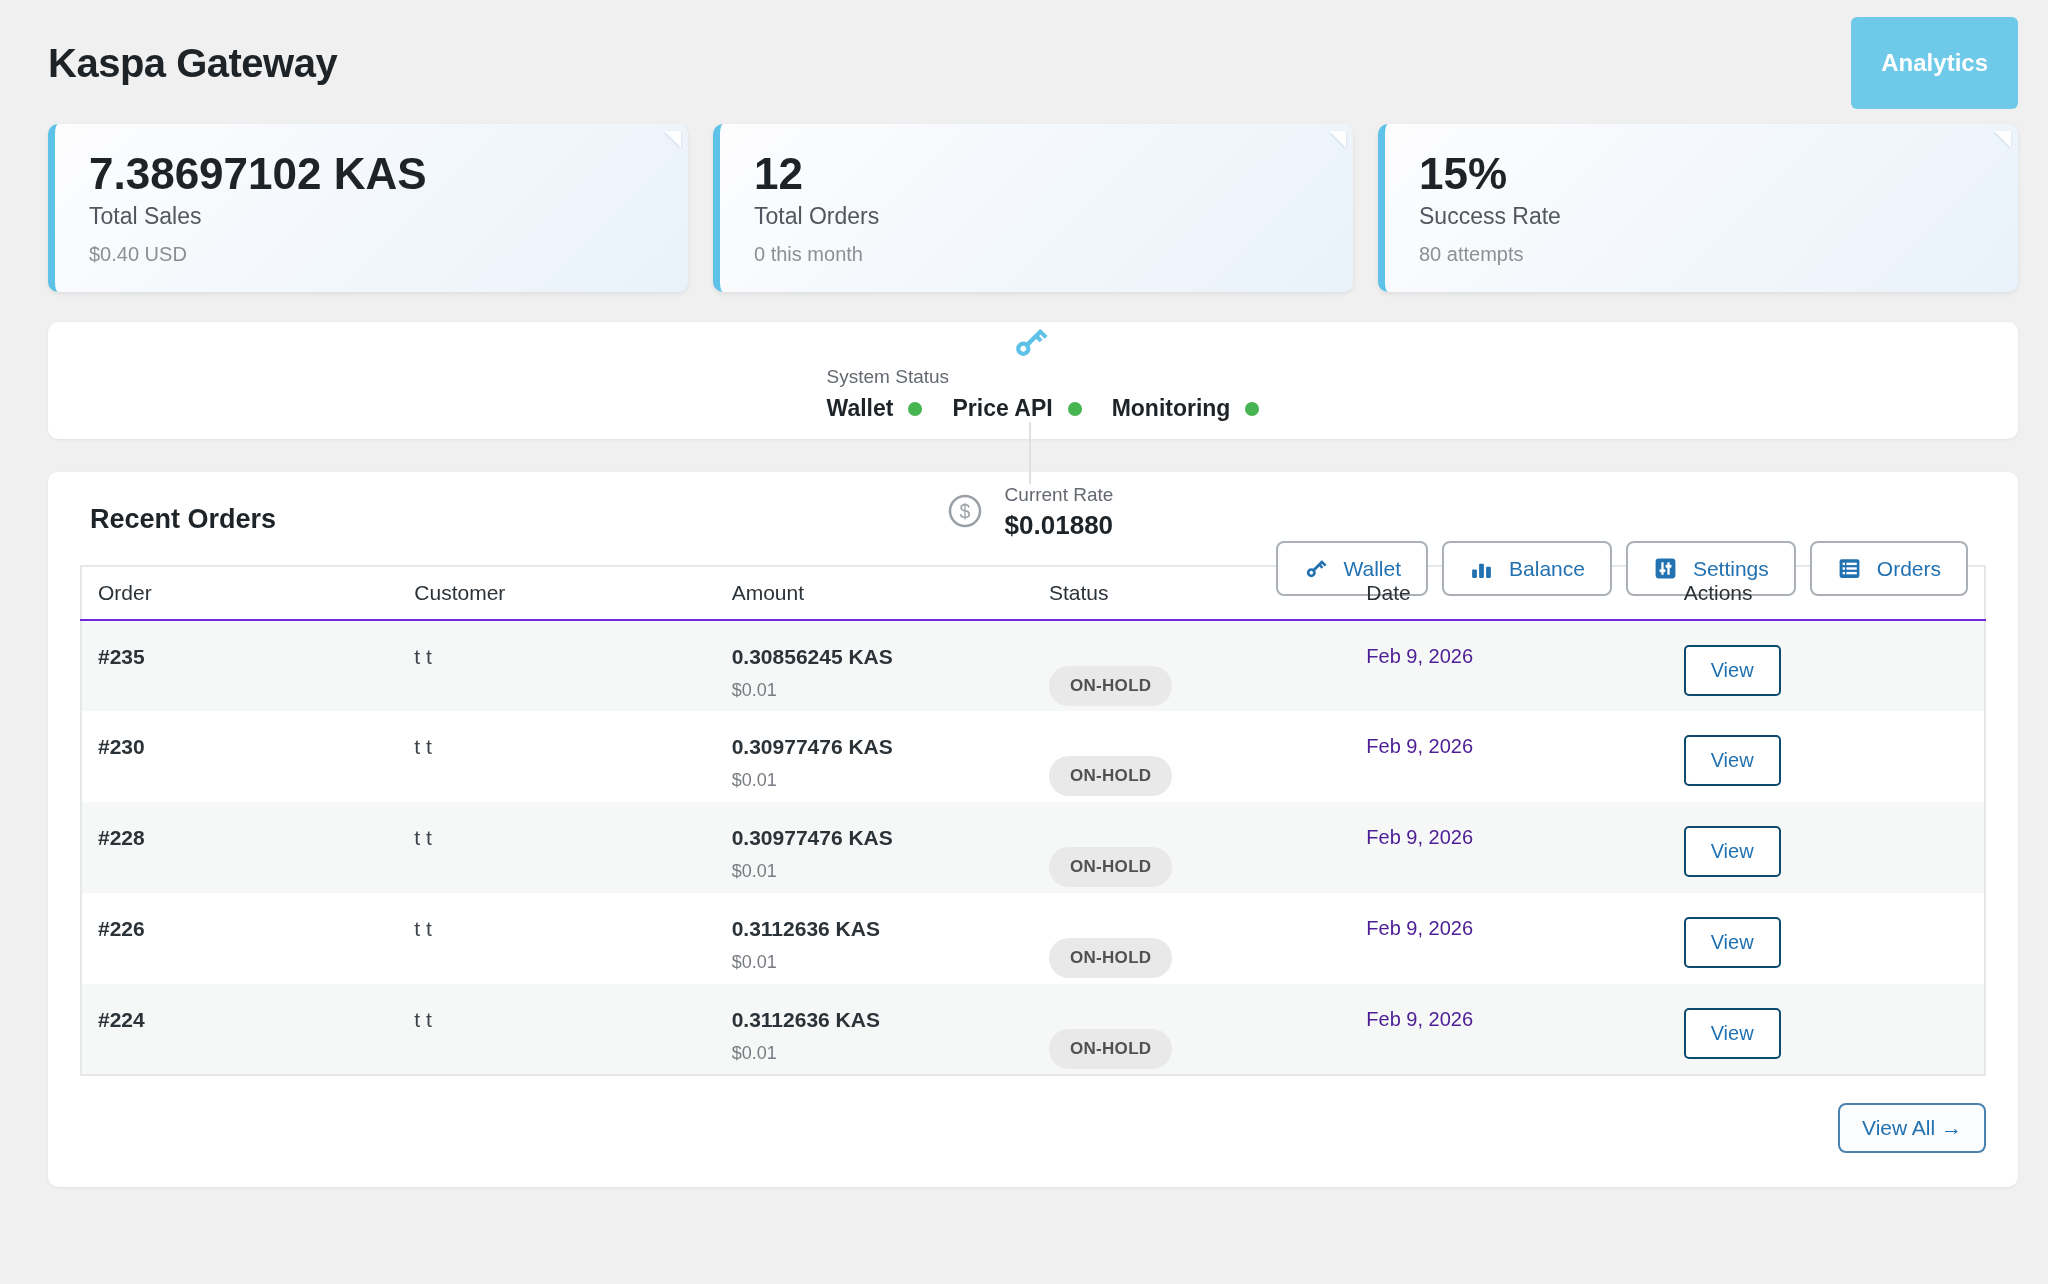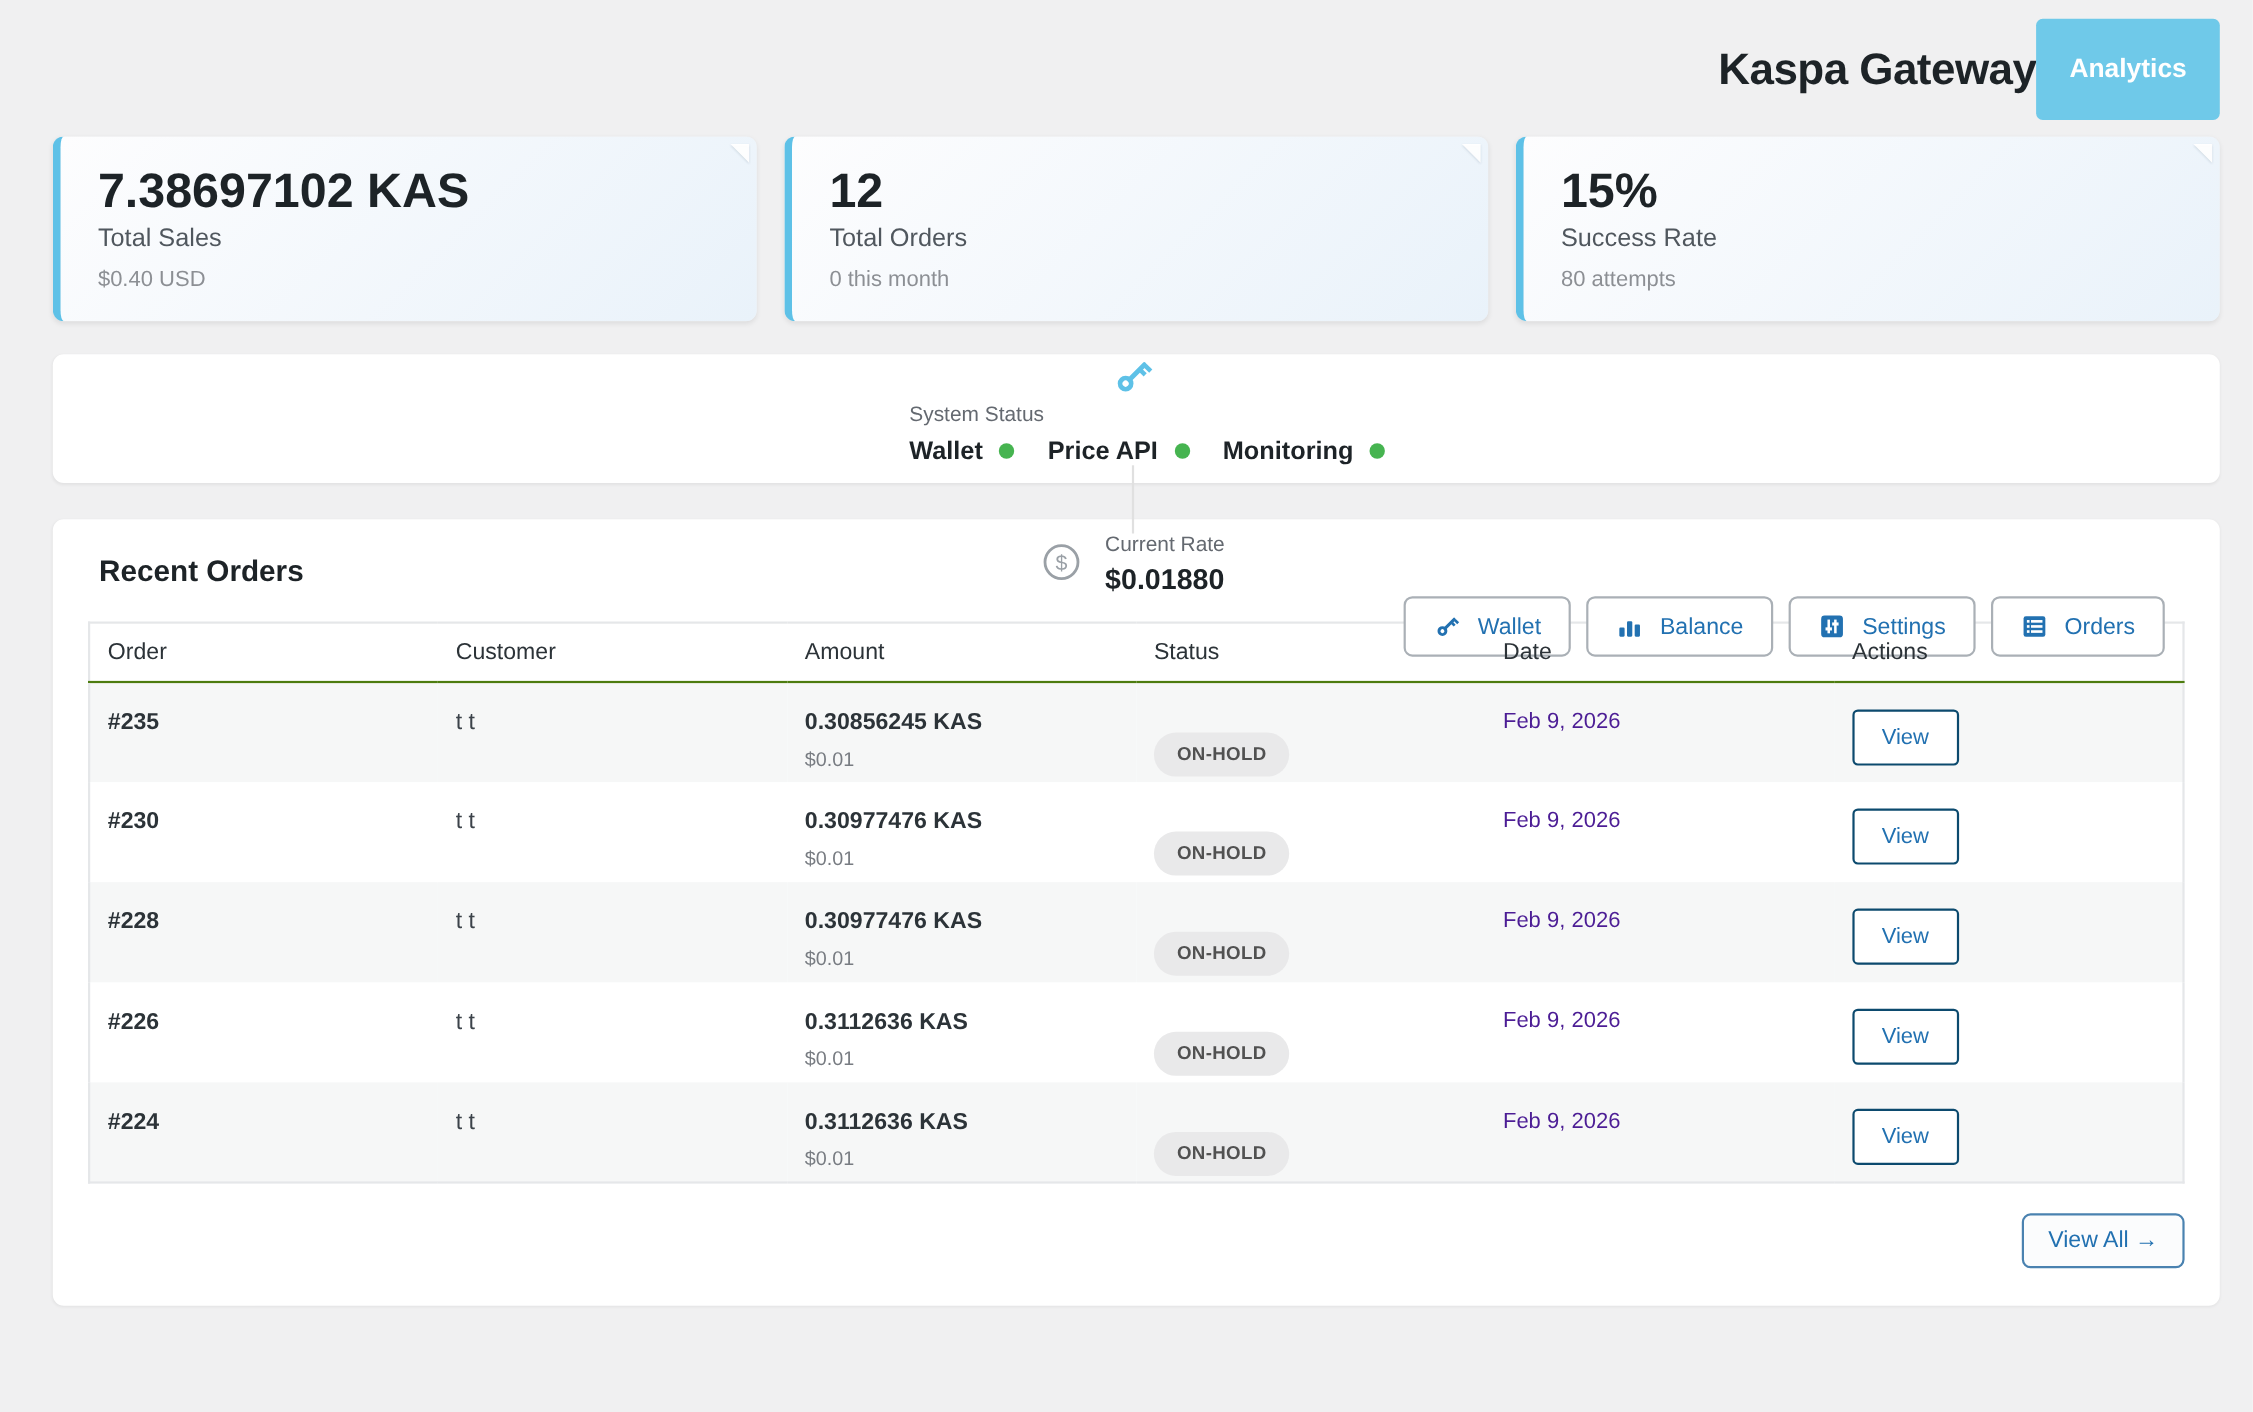--- a/index.html
+++ b/index.html
@@ -6,21 +6,21 @@
   html,body { margin:0; padding:0; }
   body {
     width:2048px; height:1284px; overflow:hidden;
     background:#f0f0f1;
     font-family:"Liberation Sans", sans-serif;
     color:#1d2327;
   }
   .page { padding:24px 30px 0 48px; }
 
   
-  .topbar { display:flex; justify-content:flex-end; align-items:center; height:78px; }
+  .topbar { display:flex; justify-content:space-between; align-items:center; height:78px; }
   .page-title { font-size:40px; font-weight:700; letter-spacing:-0.5px; color:#1d2327; margin:0; }
   .analytics-btn {
     background:#6fc9e9; color:#fff; border:none; border-radius:6px;
     padding:32px 30px; font-size:24px; font-weight:600; cursor:pointer;
     font-family:inherit;
   }
 
   
   .cards { display:grid; grid-template-columns:repeat(3,1fr); gap:25px; margin-top:22px; }
   .card {
@@ -69,21 +69,21 @@
   
   .orders-card {
     margin-top:33px; background:#fff; border-radius:10px;
     box-shadow:0 1px 3px rgba(0,0,0,.06);
     padding:32px 32px 34px;
   }
   .orders-title { font-size:27px; font-weight:700; color:#1d2327; margin:0 0 0 10px; }
   table.orders { width:100%; border-collapse:collapse; margin-top:30px; border:2px solid #e5e7e9; }
   table.orders th {
     text-align:left; font-weight:400; font-size:21px; color:#2c3338;
-    padding:14px 16px; border-bottom:2px solid #4d7c0f; width:16.66%;
+    padding:14px 16px; border-bottom:2px solid #6d28d9; width:16.66%;
   }
   table.orders td { vertical-align:top; padding:24px 16px 0; height:91px; }
   table.orders tbody tr:nth-child(odd) { background:#f6f7f7; }
   .order-id { font-weight:700; font-size:21px; color:#2c3338; }
   .customer { font-size:21px; color:#3c434a; }
   .amount { font-weight:700; font-size:21px; color:#2c3338; }
   .amount-usd { font-size:18px; color:#787c82; margin-top:11px; font-weight:400; }
   .pill {
     display:inline-block; background:#e9e9ea; color:#515151;
     font-size:17px; font-weight:700; padding:10px 21px; border-radius:999px;

